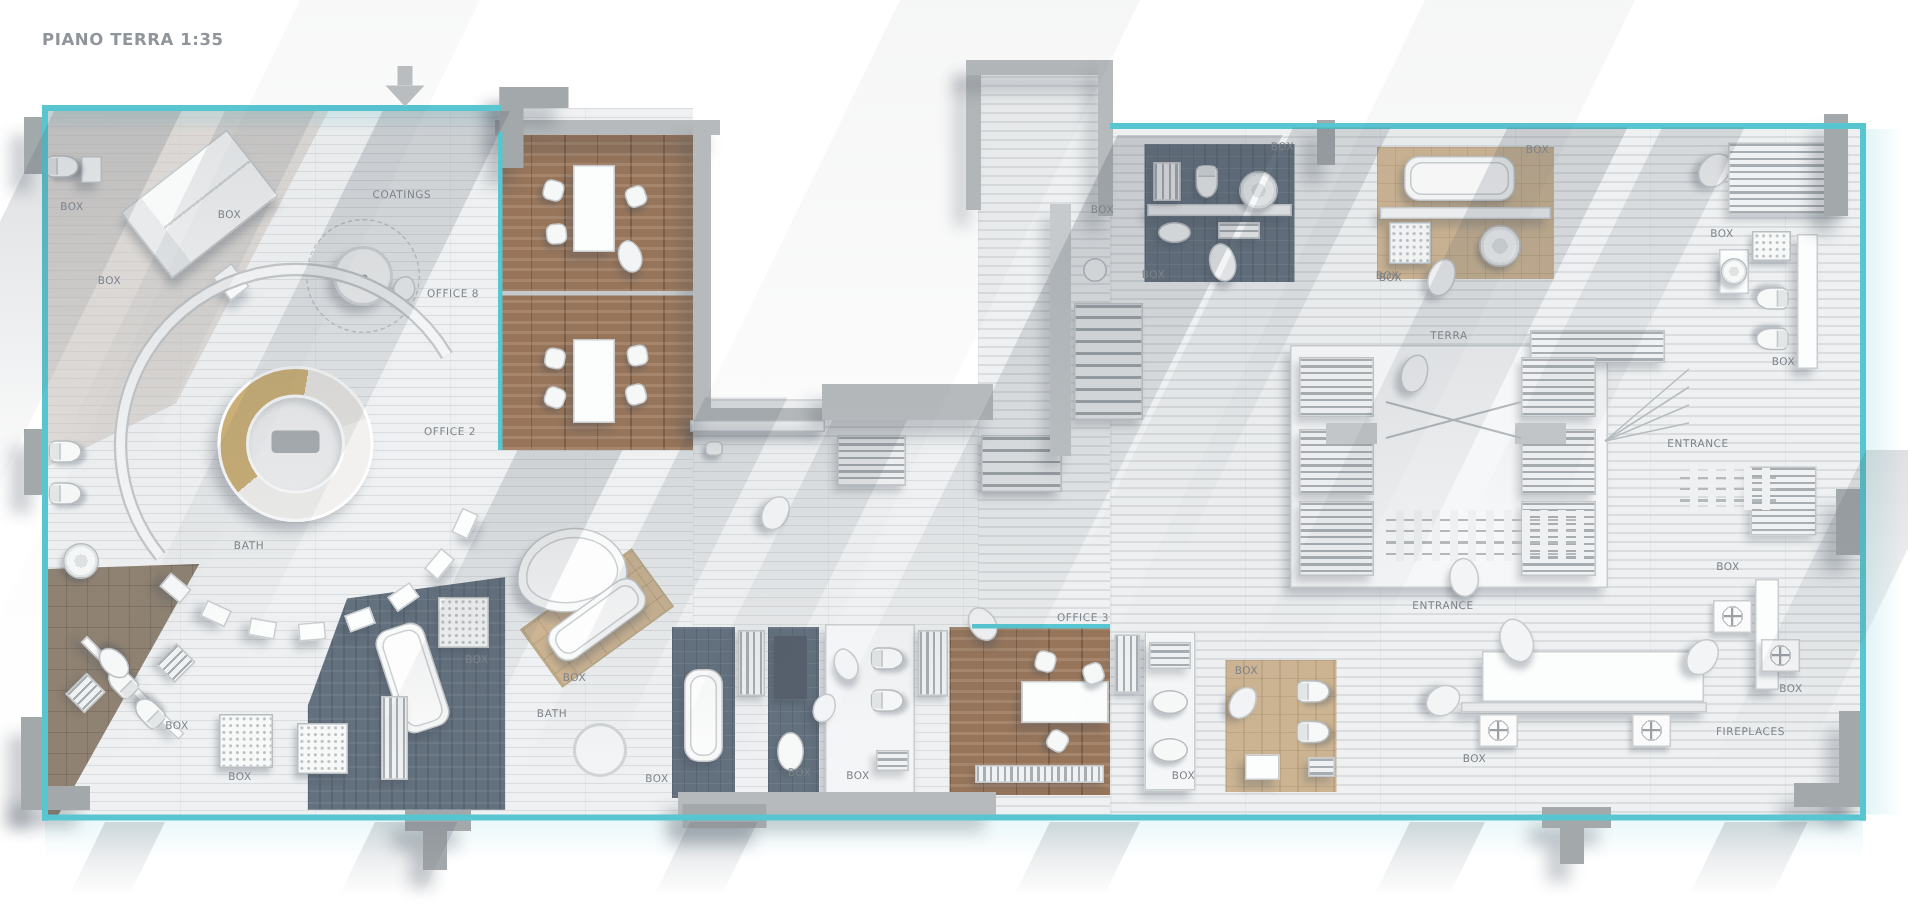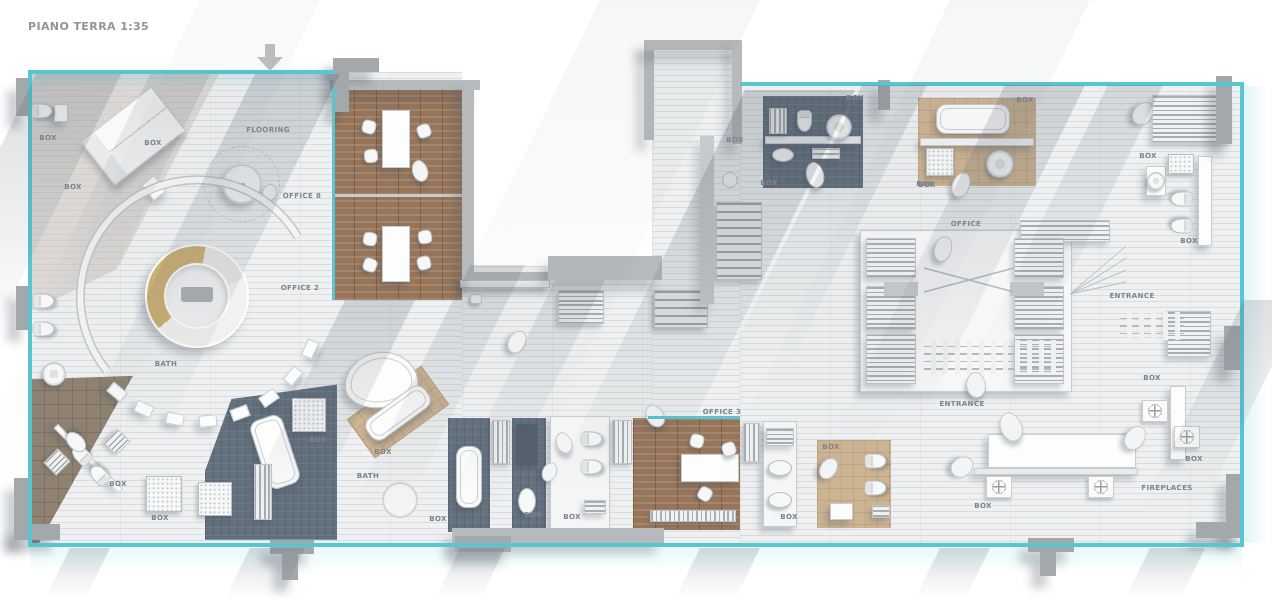--- a/index.html
+++ b/index.html
@@ -80,21 +80,21 @@
       linear-gradient(to bottom,transparent 0 45%,rgba(190,195,197,.6) 45% 48%,transparent 48%);}
   .mat{background-color:#55606c;box-shadow:-2px 3px 3px rgba(70,80,92,.3);z-index:21;}
   .dashes{z-index:21;background-image:
       repeating-linear-gradient(to right,transparent 0 7px,#eef0f1 7px 12px),
       repeating-linear-gradient(to bottom,transparent 0 6px,#b4b9bc 6px 7.5px);}
   
   .streak{position:absolute;z-index:50;pointer-events:none;transform:skewX(-26deg);
       transform-origin:top left;
       background:linear-gradient(to bottom,rgba(76,86,98,var(--a,.2)),rgba(76,86,98,0) 88%);}
   
-  .lbl{position:absolute;z-index:70;font-size:7px;font-weight:bold;color:#7d838a;
+  .lbl{position:absolute;z-index:70;font-size:7px;font-weight:normal;color:#7d838a;
       letter-spacing:.4px;transform:translate(-50%,-50%);white-space:nowrap;}
   
   .arr-stem{width:10px;height:13px;background:#b9bdbf;z-index:60;}
   .arr-head{width:0;height:0;border-left:13px solid transparent;border-right:13px solid transparent;
       border-top:14px solid #b9bdbf;z-index:60;}
   svg.overlay{position:absolute;left:0;top:0;z-index:22;pointer-events:none;}
 </style>
 </head>
 <body>
 
@@ -328,27 +328,27 @@
   <div class="streak" style="left:460px;top:548px;width:45px;height:56px;--a:.2;"></div>
   <div class="streak" style="left:700px;top:548px;width:60px;height:56px;--a:.2;"></div>
   <div class="streak" style="left:940px;top:548px;width:50px;height:56px;--a:.2;"></div>
   <div class="streak" style="left:1150px;top:548px;width:55px;height:56px;--a:.2;"></div>
   <div class="streak" style="left:1244px;top:300px;width:60px;height:240px;--a:.18;"></div>
   <div class="streak" style="left:600px;top:0;width:160px;height:606px;--a:.05;"></div>
   <div class="streak" style="left:950px;top:0;width:140px;height:606px;--a:.05;"></div>
   <div class="streak" style="left:200px;top:0;width:120px;height:606px;--a:.04;"></div>
 
   <div id="labels">
-      <span class="lbl" style="left: 268px; top: 130px;">FLOORING</span>
+      <span class="lbl" style="left: 268px; top: 130px;">COATINGS</span>
       <span class="lbl" style="left: 302px; top: 196px;">OFFICE 8</span>
       <span class="lbl" style="left: 300px; top: 288px;">OFFICE 2</span>
       <span class="lbl" style="left: 722px; top: 412px;">OFFICE 3</span>
       <span class="lbl" style="left: 166px; top: 364px;">BATH</span>
       <span class="lbl" style="left: 368px; top: 476px;">BATH</span>
-      <span class="lbl" style="left: 966px; top: 224px;">OFFICE</span>
+      <span class="lbl" style="left: 966px; top: 224px;">TERRA</span>
       <span class="lbl" style="left: 1132px; top: 296px;">ENTRANCE</span>
       <span class="lbl" style="left: 962px; top: 404px;">ENTRANCE</span>
       <span class="lbl" style="left: 1167px; top: 488px;">FIREPLACES</span>
       <span class="lbl" style="left: 48px; top: 138px;">BOX</span>
       <span class="lbl" style="left: 153px; top: 143px;">BOX</span>
       <span class="lbl" style="left: 73px; top: 187px;">BOX</span>
       <span class="lbl" style="left: 118px; top: 484px;">BOX</span>
       <span class="lbl" style="left: 160px; top: 518px;">BOX</span>
       <span class="lbl" style="left: 318px; top: 440px;">BOX</span>
       <span class="lbl" style="left: 383px; top: 452px;">BOX</span>

